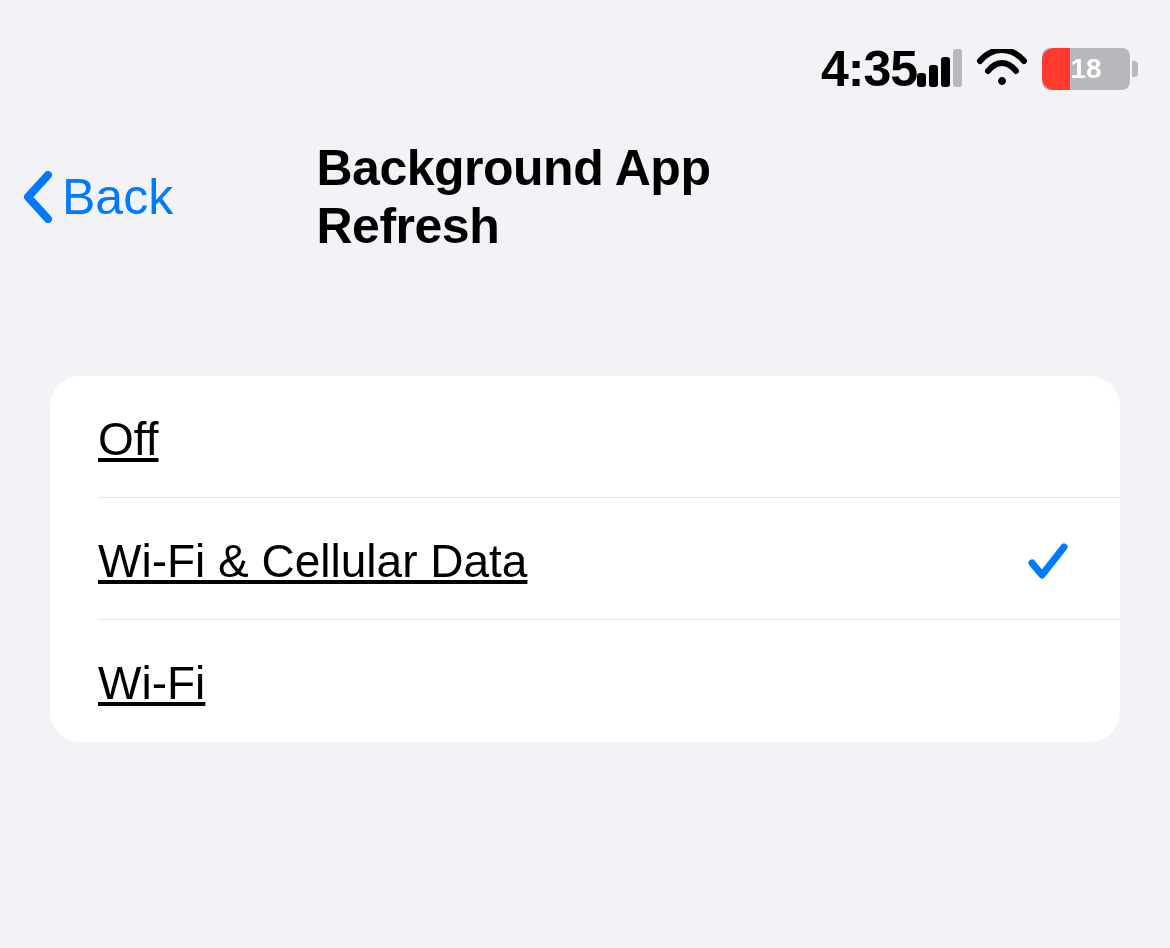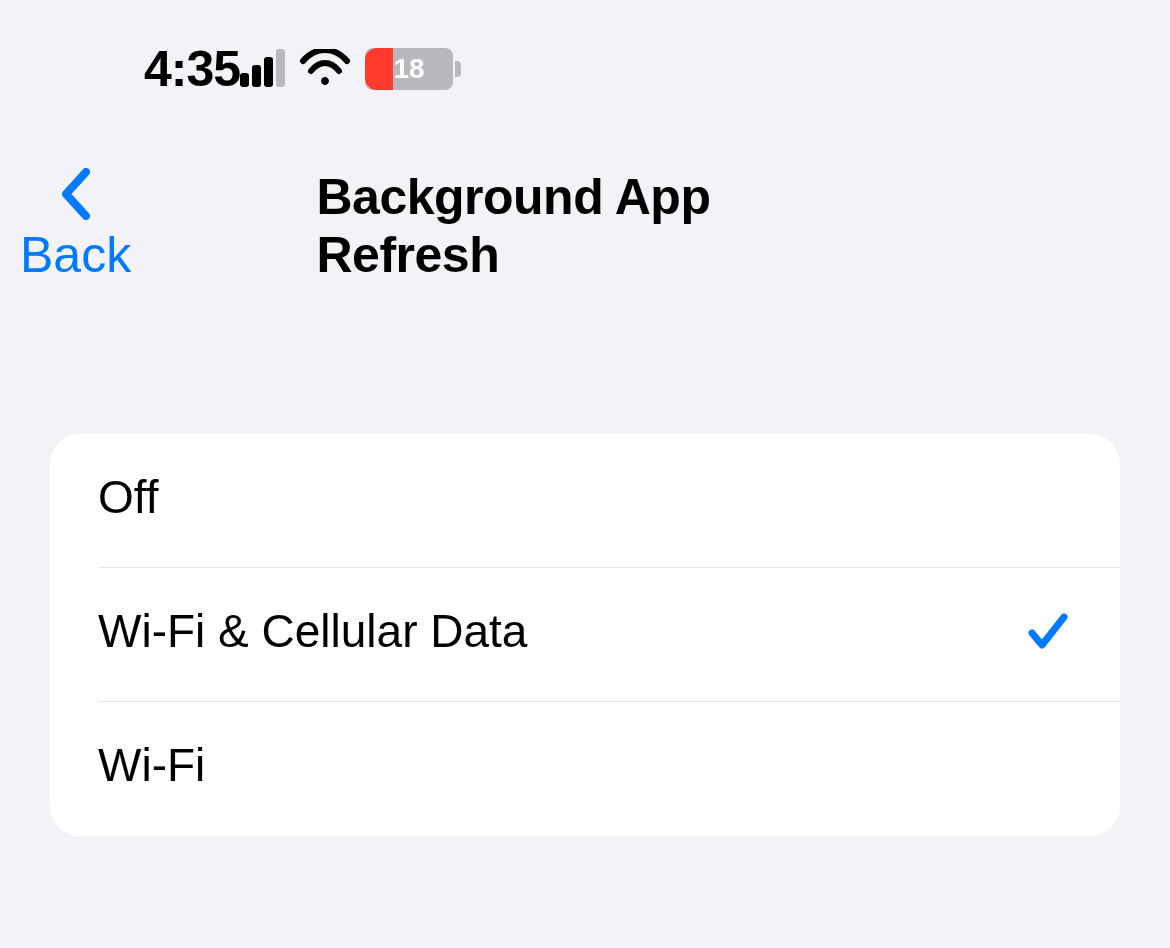--- a/index.html
+++ b/index.html
@@ -10,23 +10,23 @@
       -webkit-font-smoothing: antialiased;
     }
     body {
       width: 1170px;
       height: 948px;
       background: #f2f2f7;
       overflow: hidden;
     }
     .status-bar {
       display: flex;
-      justify-content: flex-start;
-      align-items: center;
-      padding: 40px 60px 30px 100px;
+      justify-content: flex-end;
+      align-items: center;
+      padding: 40px 32px 30px 100px;
       margin-left: 44px;
     }
     .status-time {
       font-size: 50px;
       font-weight: 600;
       color: #000;
       letter-spacing: -1px;
     }
     .status-icons {
       display: flex;
@@ -94,21 +94,20 @@
     }
     .back-button {
       display: inline-flex;
       align-items: center;
       gap: 6px;
       color: #007aff;
       font-size: 50px;
       font-weight: 400;
       cursor: pointer;
       z-index: 2;
-      flex-direction: column;
     }
     .back-chevron {
       width: 36px;
       height: 52px;
     }
     .page-title {
       position: absolute;
       left: 50%;
       transform: translateX(-50%);
       font-size: 50px;
@@ -120,23 +119,24 @@
     .options-container {
       margin: 100px 50px 0 50px;
       background: #fff;
       border-radius: 30px;
       overflow: hidden;
     }
     .option-row {
       display: flex;
       align-items: center;
       justify-content: space-between;
-      padding: 36px 48px 44px 48px;
+      padding: 36px 48px 32px 48px;
       position: relative;
       cursor: pointer;
+      text-decoration: underline;
     }
     .option-row:not(:last-child)::after {
       content: '';
       position: absolute;
       left: 48px;
       right: 0;
       bottom: 0;
       height: 1px;
       background: #e5e5ea;
     }

